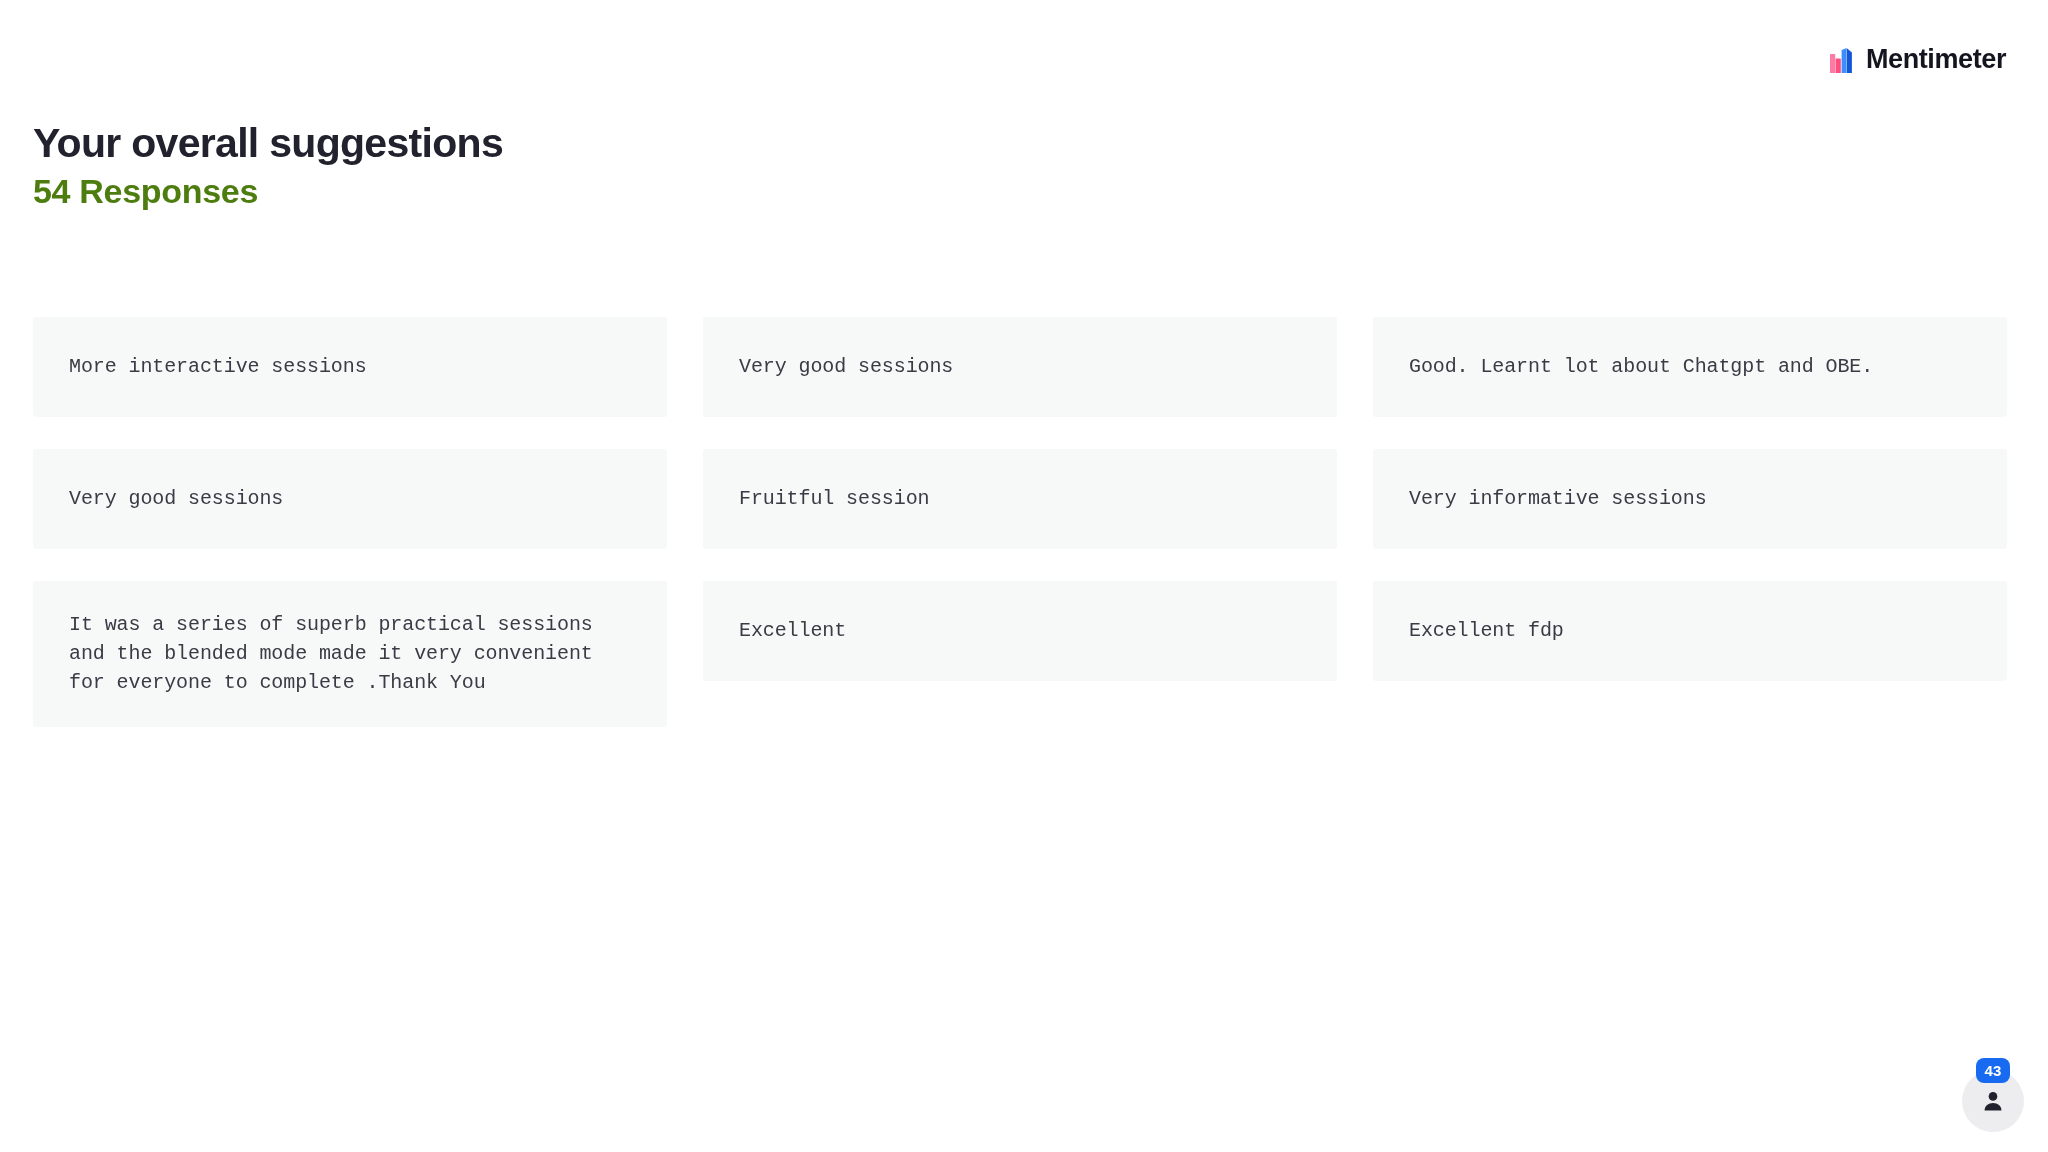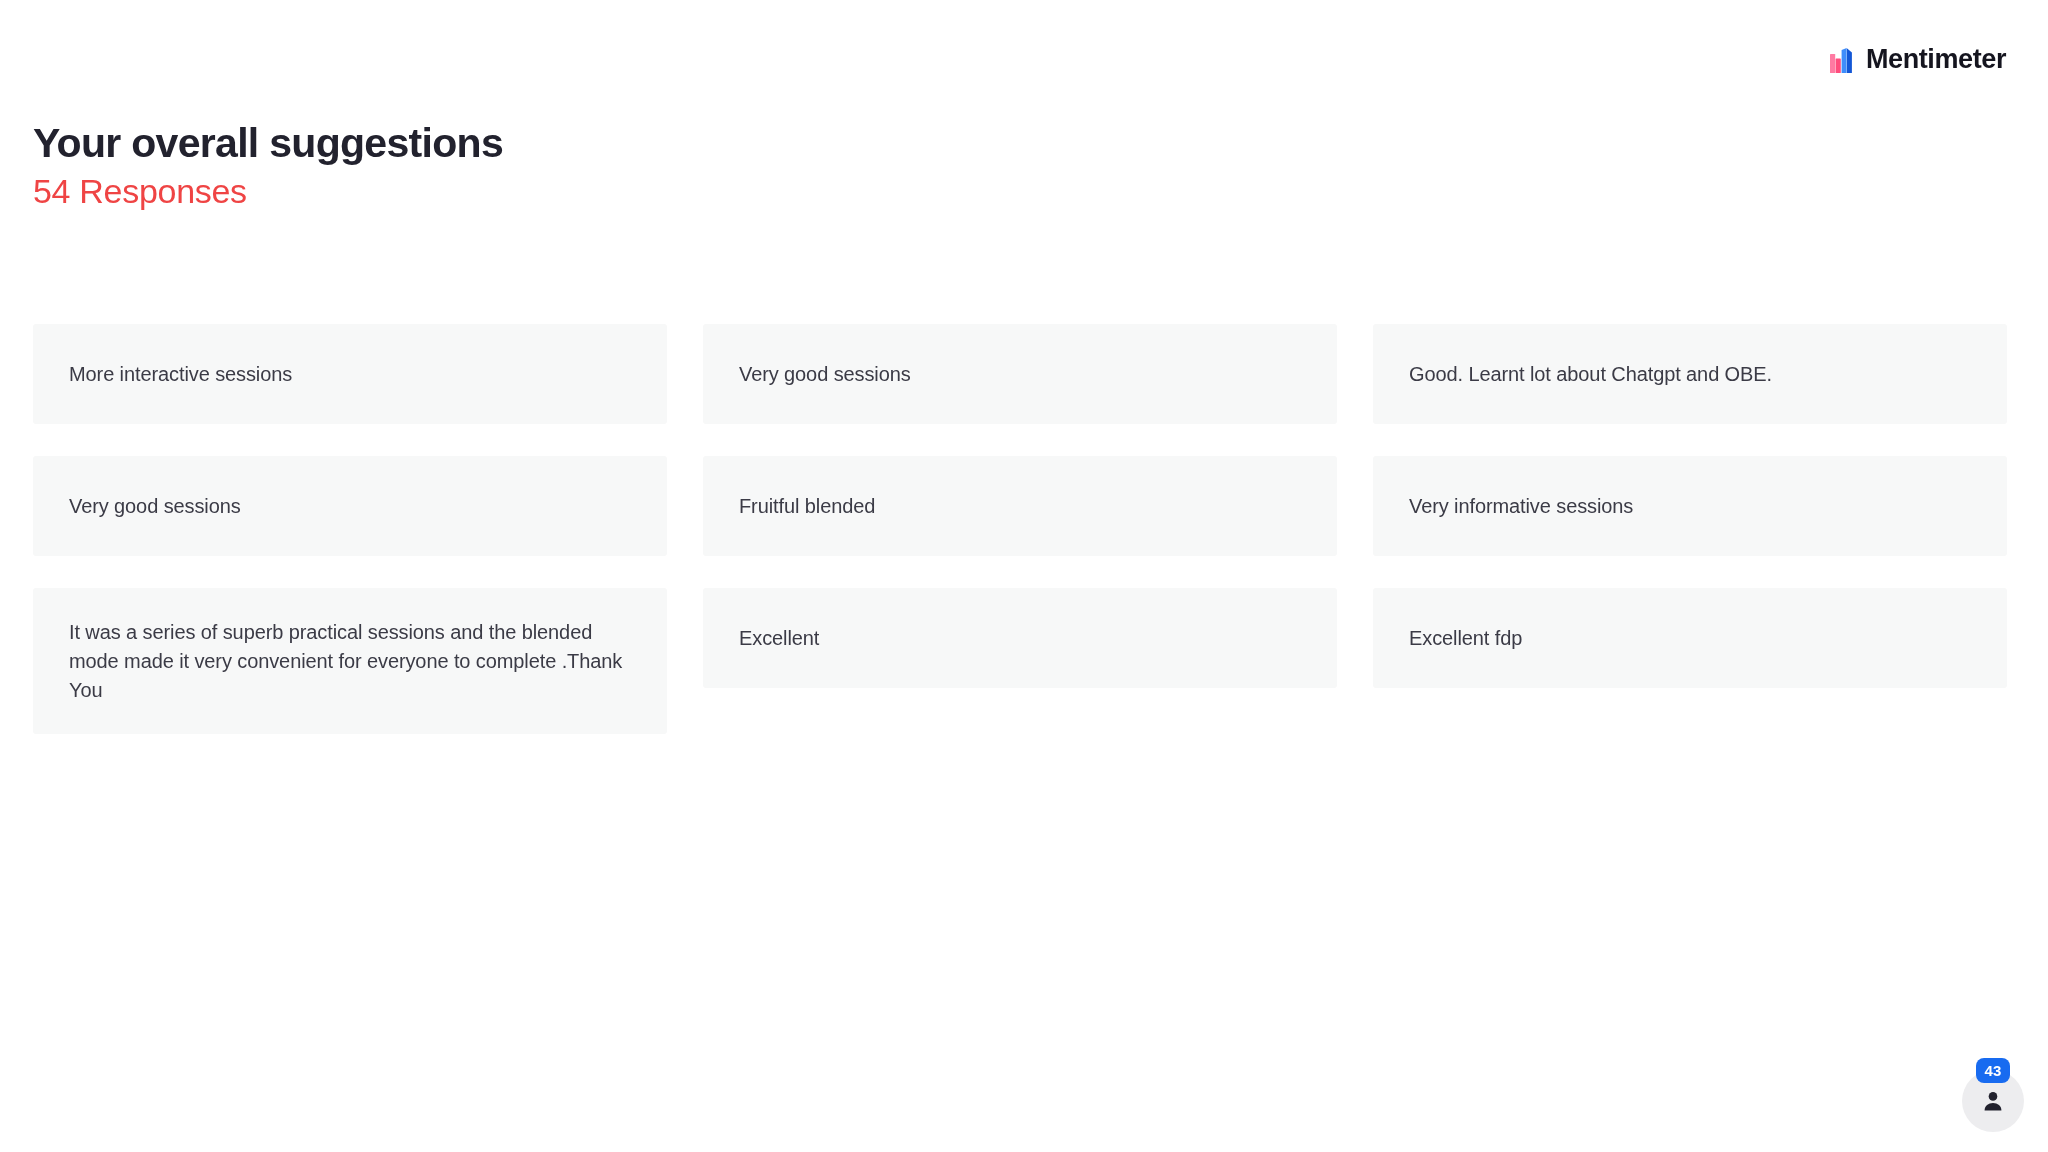--- a/index.html
+++ b/index.html
@@ -51,38 +51,39 @@
     font-size: 41px;
     font-weight: 700;
     letter-spacing: -0.7px;
     color: #22222e;
     line-height: 1.16;
     white-space: nowrap;
   }
   .page-subtitle {
     margin-top: 3px;
     font-size: 34px;
-    font-weight: 400;
+    font-weight: 700;
     letter-spacing: -0.3px;
-    color: #ef4444;
+    color: #4d7c0f;
     line-height: 1.18;
     white-space: nowrap;
   }
 
   
   .responses-grid {
     position: absolute;
     left: 33px;
-    top: 324px;
+    top: 317px;
     width: 1974px;
     display: grid;
     grid-template-columns: repeat(3, 1fr);
     column-gap: 36px;
     row-gap: 32px;
     align-items: start;
+    font-family: Liberation Mono, monospace;
   }
   .response-card {
     background: #f7f8f8;
     border-radius: 3px;
     min-height: 100px;
     padding: 30px 36px;
     display: flex;
     align-items: center;
   }
   .response-text {
@@ -164,21 +165,21 @@
   <div class="response-card">
     <div class="response-text">Very good sessions</div>
   </div>
   <div class="response-card">
     <div class="response-text">Good. Learnt lot about Chatgpt and OBE.</div>
   </div>
   <div class="response-card">
     <div class="response-text">Very good sessions</div>
   </div>
   <div class="response-card">
-    <div class="response-text">Fruitful blended</div>
+    <div class="response-text">Fruitful session</div>
   </div>
   <div class="response-card">
     <div class="response-text">Very informative sessions</div>
   </div>
   <div class="response-card">
     <div class="response-text">It was a series of superb practical sessions and the blended mode made it very convenient for everyone to complete .Thank You</div>
   </div>
   <div class="response-card">
     <div class="response-text">Excellent</div>
   </div>

